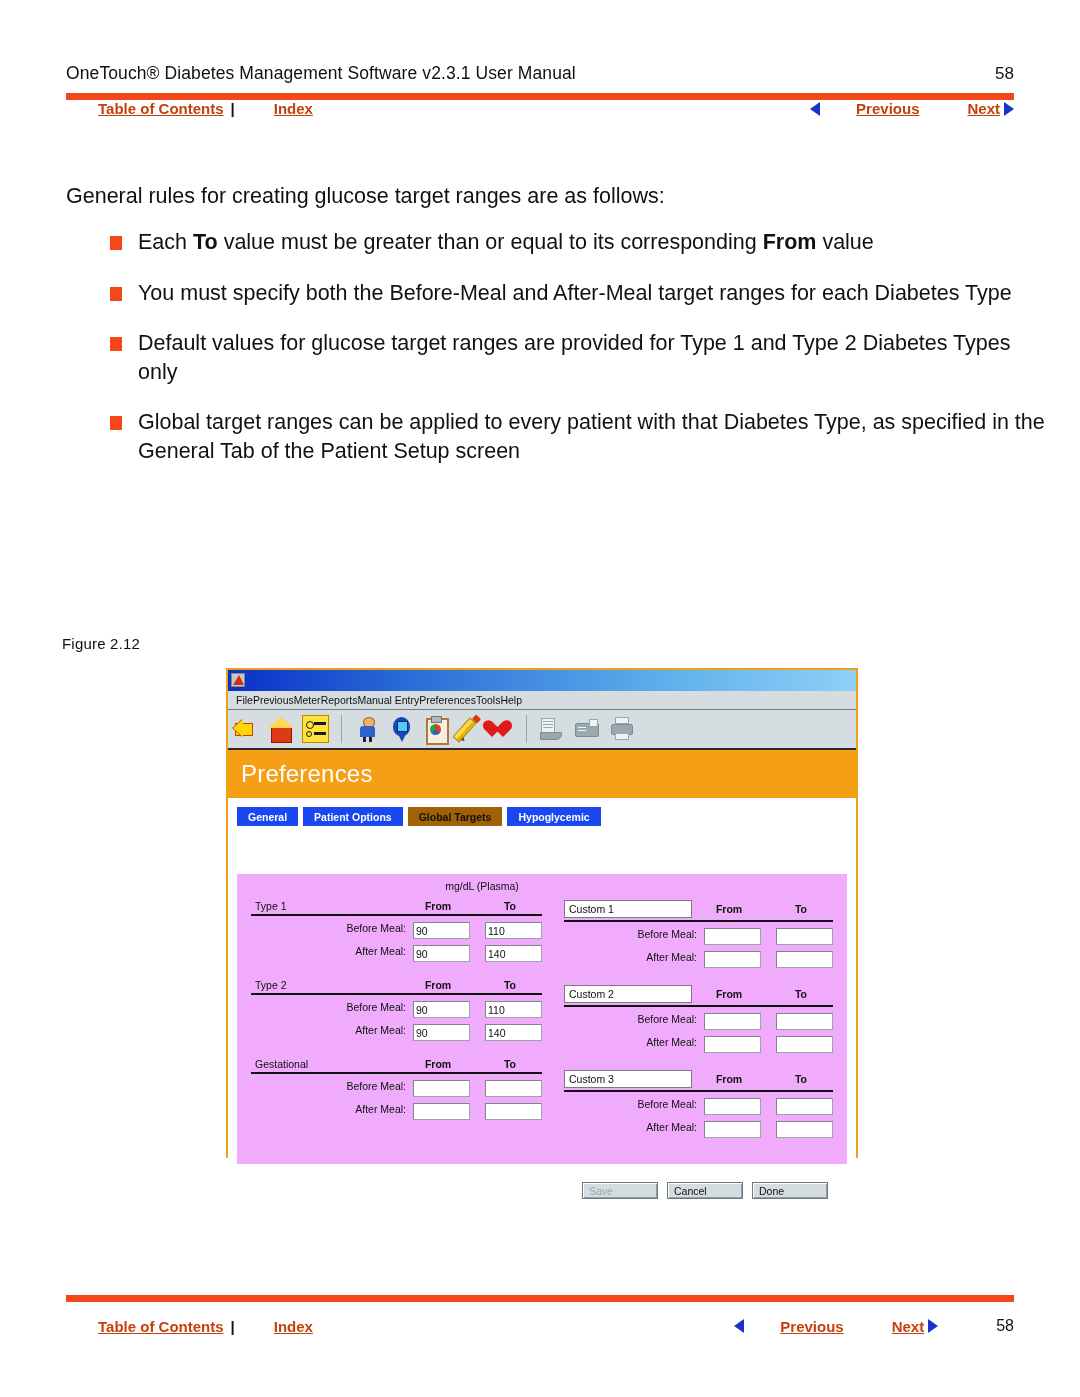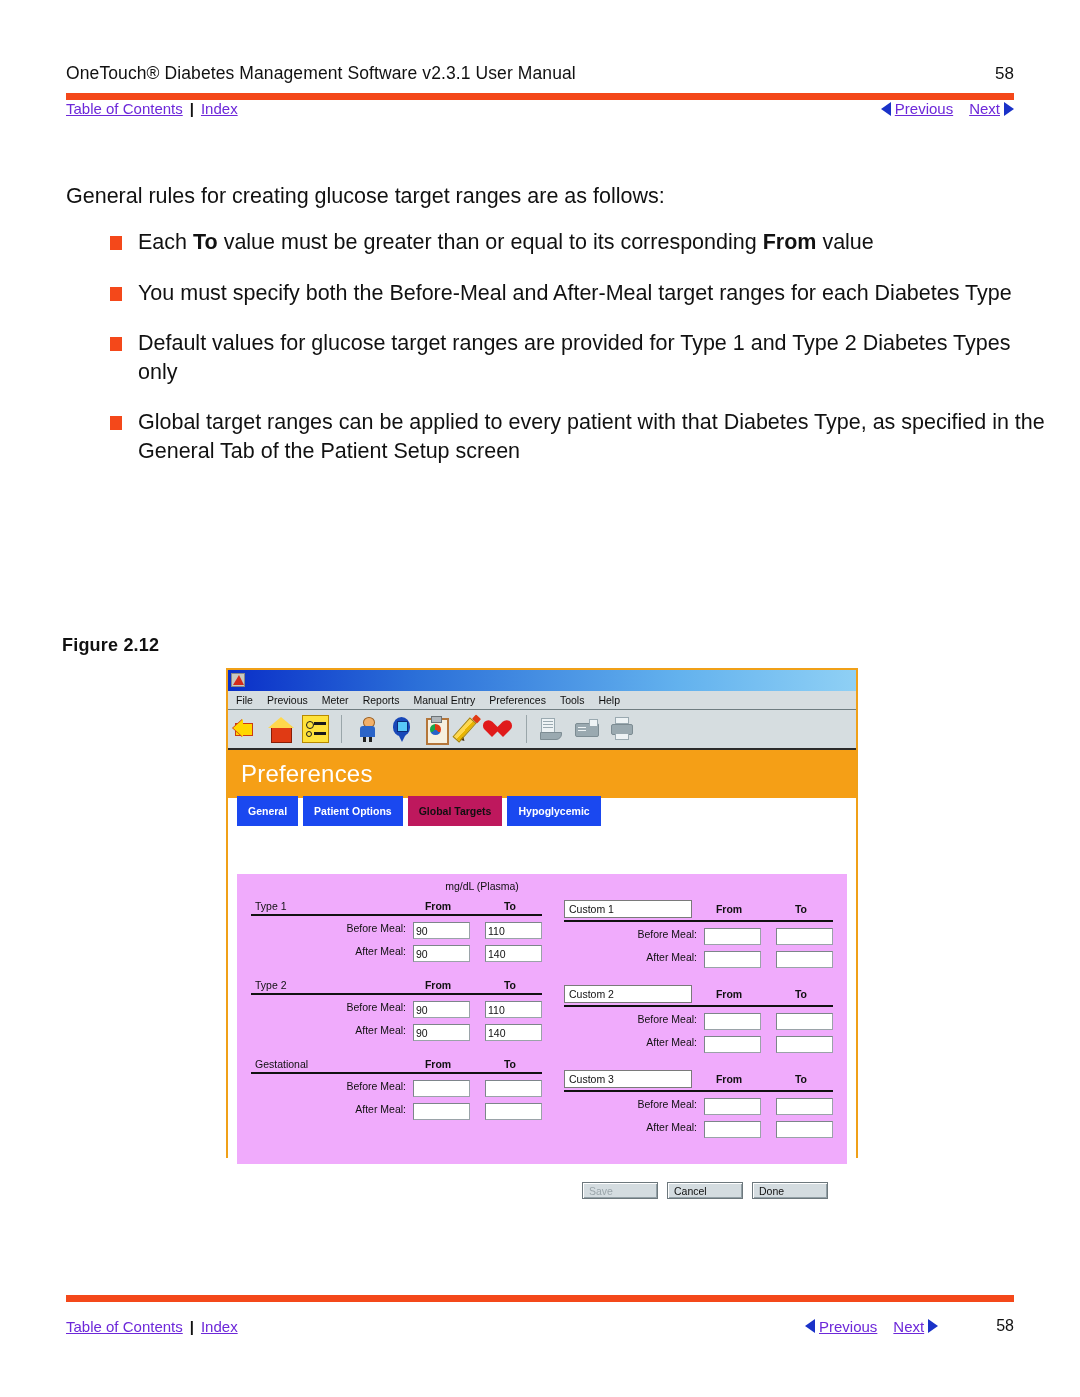--- a/index.html
+++ b/index.html
@@ -29,21 +29,21 @@
   }
 
   .navbar {
     position:absolute; left:66px; top:100px; width:948px;
     display:flex; align-items:center; justify-content:space-between;
     font-size:15px; font-weight:bold;
   }
   .nav-left { display:flex; align-items:center; gap:7px; }
   .nav-right { display:flex; align-items:center; gap:16px; }
   .lnk {
-    color:#6d28d9; text-decoration:underline; cursor:pointer; font-weight:normal;
+    color:#c2410c; text-decoration:underline; cursor:pointer; font-weight:bold;margin-left:32px;
   }
   .lnk-sep { color:#111; font-weight:bold; }
   .tri-left, .tri-right {
     width:0; height:0; display:inline-block;
     border-top:7px solid transparent; border-bottom:7px solid transparent;
   }
   .tri-left { border-right:10px solid #1a32c8; margin-right:4px; }
   .tri-right { border-left:10px solid #1a32c8; margin-left:4px; }
   .nav-item { display:flex; align-items:center; }
 
@@ -62,21 +62,21 @@
   }
   .bullet .sq {
     width:12px; height:14px; background:#f4481a; flex:0 0 auto;
     margin:8px 16px 0 44px;
   }
   .bullet .txt { flex:1 1 auto; }
   .bullet b { font-weight:bold; }
 
   .figcap {
     position:absolute; left:62px; top:635px;
-    font-size:18px; font-weight:bold; letter-spacing:.2px;
+    font-size:15px; font-weight:normal; letter-spacing:.2px;
   }
 
   
   .figure {
     position:absolute; left:226px; top:668px;
     width:632px; height:490px;
     border:2px solid #f0a018;
     background:#ffffff;
   }
 
@@ -91,21 +91,21 @@
   }
   .titlebar .appicon:after {
     content:""; position:absolute; left:1px; bottom:1px;
     width:0;height:0;border-left:6px solid transparent;border-right:5px solid transparent;
     border-bottom:10px solid #d42b1a;
   }
 
   .menubar {
     height:19px; background:#d6dde0;
     border-bottom:1px solid #6f7c80;
-    display:flex; align-items:center; padding-left:8px; gap:14px;
+    display:flex; align-items:center; padding-left:8px; 
     font-size:10.5px; color:#101010;
   }
   .menubar span { cursor:default; }
 
   .toolbar {
     height:40px; background:#d6dde0;
     border-bottom:2px solid #2b2b2b;
     display:flex; align-items:center; padding:0 6px; gap:7px;
   }
   .tb-sep { width:1px; height:28px; background:#9aa6aa; margin:0 5px; }
@@ -221,25 +221,25 @@
     display:flex; align-items:center; padding-left:13px;
   }
   .headerband .h1 {
     color:#ffffff; font-size:24px; letter-spacing:.2px; font-weight:normal;
   }
 
   .panel { background:#ffffff; padding:8px 9px 0 9px; }
 
   .tabstrip { display:flex; align-items:flex-end; gap:5px; height:20px; }
   .tab {
-    height:19px; padding:15px 11px; display:flex; align-items:center;
+    height:19px; padding:4px 11px; display:flex; align-items:center;
     font-size:10.5px; font-weight:bold; color:#ffffff; background:#1a48f0;
     cursor:pointer; white-space:nowrap;
   }
-  .tab.active { background:#be185d; color:#101010; }
+  .tab.active { background:#a16207; color:#101010; }
 
   .tabbody {
     background:#f0abfc; height:290px; position:relative;
     padding-top:6px;
     margin-top:48px;
   }
   .units {
     text-align:center; font-size:10.5px; color:#101010; margin-left:-120px;
   }
 

